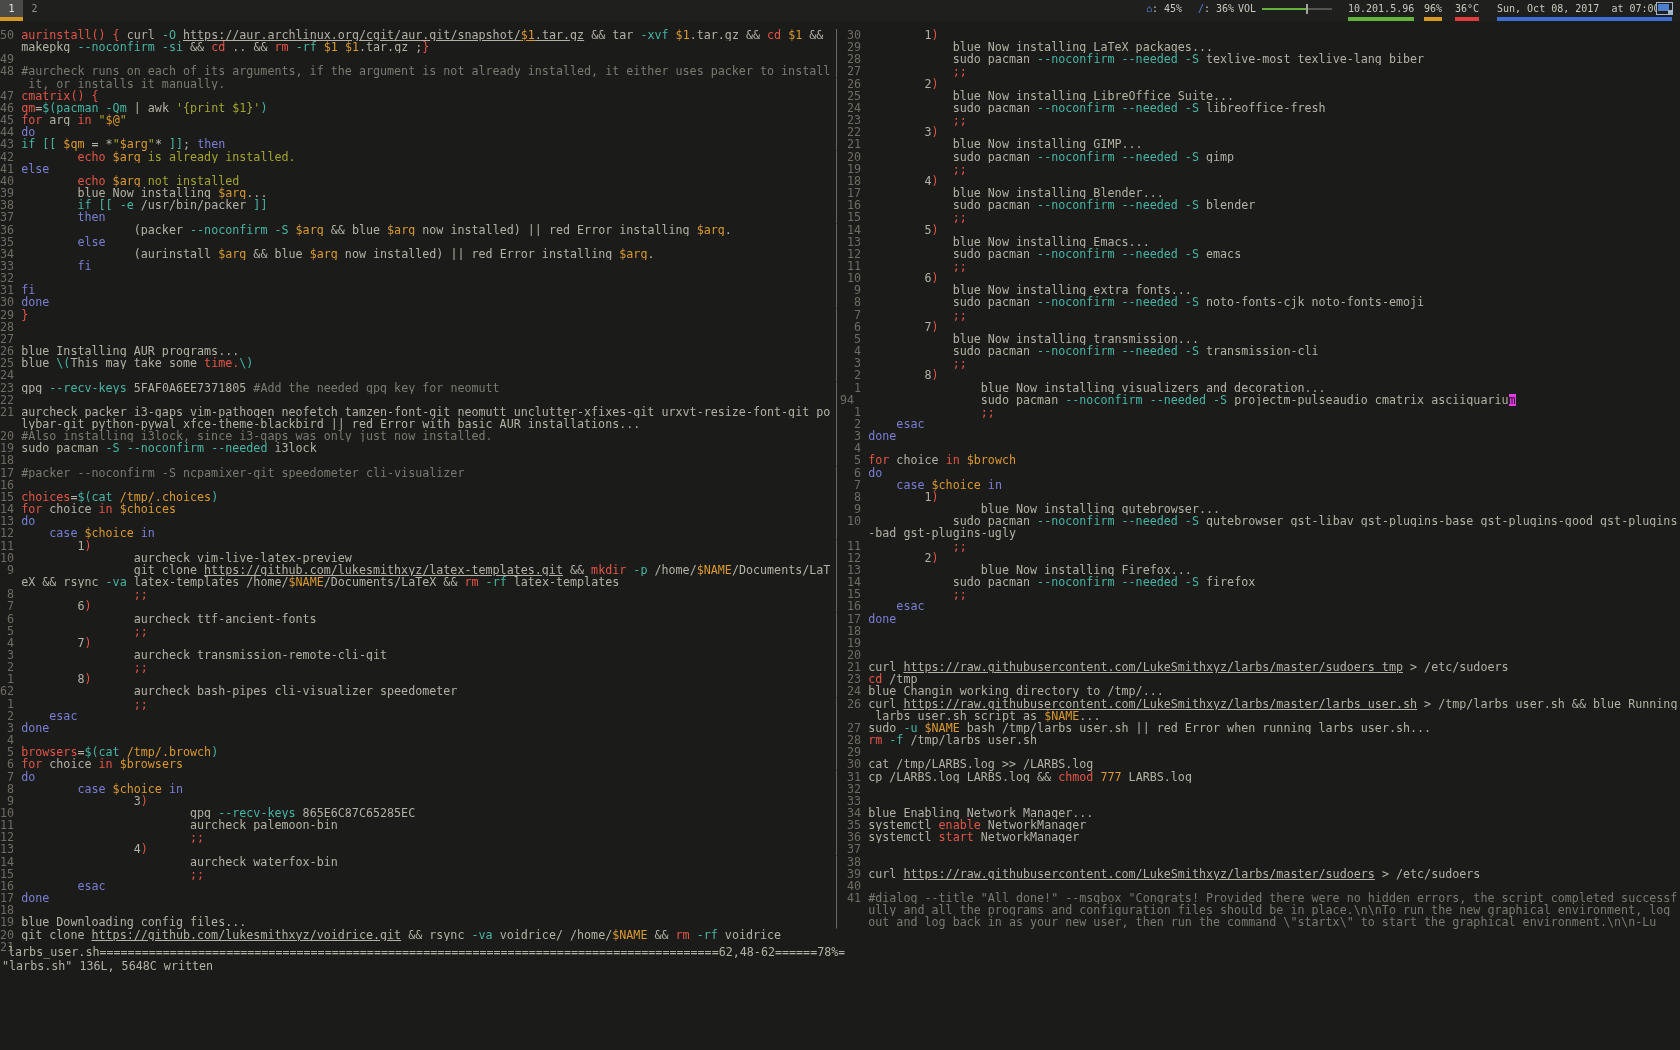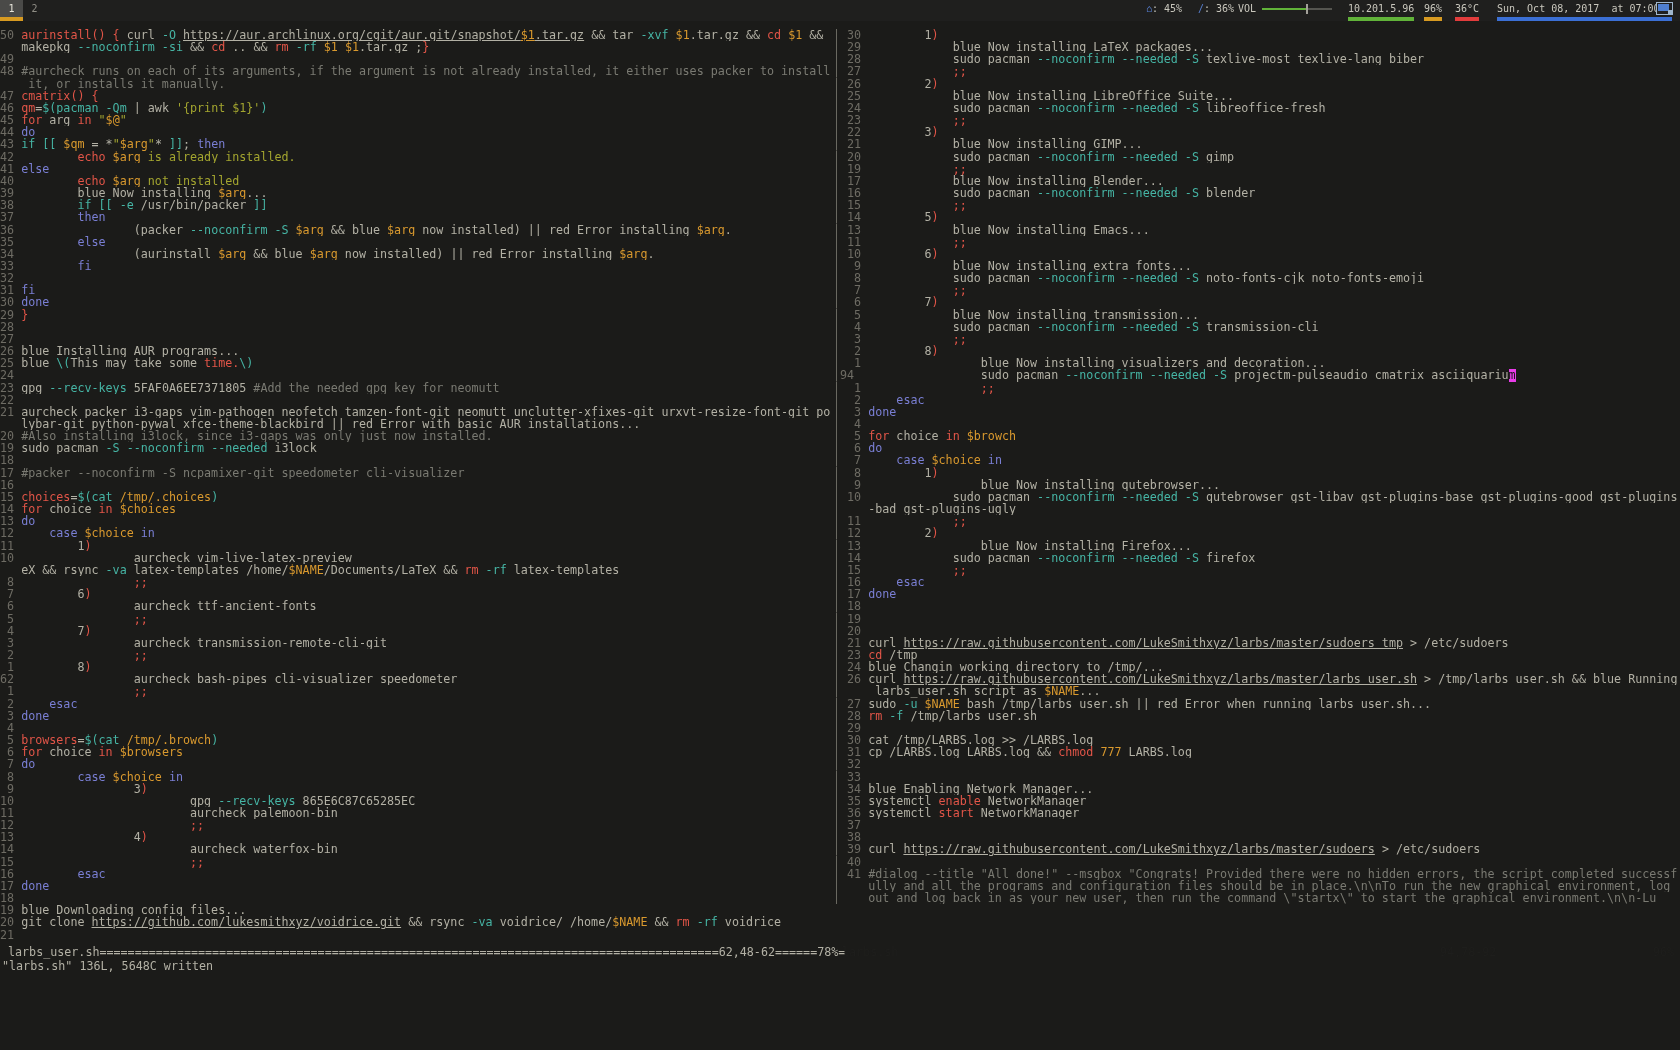--- a/index.html
+++ b/index.html
@@ -121,20 +121,21 @@
         <div class="row"><span class="sg n">19 </span><span class="sg f">sudo pacman </span><span class="sg t">-S --noconfirm --needed </span><span class="sg f">i3lock</span></div>
         <div class="row"><span class="sg n">18 </span></div>
         <div class="row"><span class="sg n">17 </span><span class="sg c">#packer --noconfirm -S ncpamixer-git speedometer cli-visualizer</span></div>
         <div class="row"><span class="sg n">16 </span></div>
         <div class="row"><span class="sg n">15 </span><span class="sg r">choices</span><span class="sg f">=</span><span class="sg t">$(cat </span><span class="sg o">/tmp/.choices</span><span class="sg t">)</span></div>
         <div class="row"><span class="sg n">14 </span><span class="sg r">for </span><span class="sg f">choice </span><span class="sg r">in </span><span class="sg o">$choices</span></div>
         <div class="row"><span class="sg n">13 </span><span class="sg b">do</span></div>
         <div class="row"><span class="sg n">12 </span><span class="sg f">    </span><span class="sg b">case </span><span class="sg o">$choice </span><span class="sg b">in</span></div>
         <div class="row"><span class="sg n">11 </span><span class="sg f">        1</span><span class="sg r">)</span></div>
         <div class="row"><span class="sg n">10 </span><span class="sg f">                aurcheck vim-live-latex-preview</span></div>
+        <div class="row"><span class="sg n"> 9 </span><span class="sg f">                git clone </span><span class="sg u">https://github.com/lukesmithxyz/latex-templates.git</span><span class="sg f"> &amp;&amp; </span><span class="sg r">mkdir </span><span class="sg t">-p </span><span class="sg f">/home/</span><span class="sg o">$NAME</span><span class="sg f">/Documents/LaT</span></div>
         <div class="row"><span class="sg n">   </span><span class="sg f">eX &amp;&amp; rsync </span><span class="sg t">-va </span><span class="sg f">latex-templates /home/</span><span class="sg o">$NAME</span><span class="sg f">/Documents/LaTeX &amp;&amp; </span><span class="sg r">rm </span><span class="sg t">-rf </span><span class="sg f">latex-templates</span></div>
         <div class="row"><span class="sg n"> 8 </span><span class="sg f">                </span><span class="sg r">;;</span></div>
         <div class="row"><span class="sg n"> 7 </span><span class="sg f">        6</span><span class="sg r">)</span></div>
         <div class="row"><span class="sg n"> 6 </span><span class="sg f">                aurcheck ttf-ancient-fonts</span></div>
         <div class="row"><span class="sg n"> 5 </span><span class="sg f">                </span><span class="sg r">;;</span></div>
         <div class="row"><span class="sg n"> 4 </span><span class="sg f">        7</span><span class="sg r">)</span></div>
         <div class="row"><span class="sg n"> 3 </span><span class="sg f">                aurcheck transmission-remote-cli-git</span></div>
         <div class="row"><span class="sg n"> 2 </span><span class="sg f">                </span><span class="sg r">;;</span></div>
         <div class="row"><span class="sg n"> 1 </span><span class="sg f">        8</span><span class="sg r">)</span></div>
         <div class="row"><span class="sg n">62 </span><span class="sg f">                aurcheck bash-pipes cli-visualizer speedometer</span></div>
@@ -166,25 +167,27 @@
         <div class="row"><span class="sg s">|</span><span class="sg n"> 28 </span><span class="sg f">            sudo pacman </span><span class="sg t">--noconfirm --needed -S </span><span class="sg f">texlive-most texlive-lang biber</span></div>
         <div class="row"><span class="sg s">|</span><span class="sg n"> 27 </span><span class="sg f">            </span><span class="sg r">;;</span></div>
         <div class="row"><span class="sg s">|</span><span class="sg n"> 26 </span><span class="sg f">        2</span><span class="sg r">)</span></div>
         <div class="row"><span class="sg s">|</span><span class="sg n"> 25 </span><span class="sg f">            blue Now installing LibreOffice Suite...</span></div>
         <div class="row"><span class="sg s">|</span><span class="sg n"> 24 </span><span class="sg f">            sudo pacman </span><span class="sg t">--noconfirm --needed -S </span><span class="sg f">libreoffice-fresh</span></div>
         <div class="row"><span class="sg s">|</span><span class="sg n"> 23 </span><span class="sg f">            </span><span class="sg r">;;</span></div>
         <div class="row"><span class="sg s">|</span><span class="sg n"> 22 </span><span class="sg f">        3</span><span class="sg r">)</span></div>
         <div class="row"><span class="sg s">|</span><span class="sg n"> 21 </span><span class="sg f">            blue Now installing GIMP...</span></div>
         <div class="row"><span class="sg s">|</span><span class="sg n"> 20 </span><span class="sg f">            sudo pacman </span><span class="sg t">--noconfirm --needed -S </span><span class="sg f">gimp</span></div>
         <div class="row"><span class="sg s">|</span><span class="sg n"> 19 </span><span class="sg f">            </span><span class="sg r">;;</span></div>
+        <div class="row"><span class="sg s">|</span><span class="sg n"> 18 </span><span class="sg f">        4</span><span class="sg r">)</span></div>
         <div class="row"><span class="sg s">|</span><span class="sg n"> 17 </span><span class="sg f">            blue Now installing Blender...</span></div>
         <div class="row"><span class="sg s">|</span><span class="sg n"> 16 </span><span class="sg f">            sudo pacman </span><span class="sg t">--noconfirm --needed -S </span><span class="sg f">blender</span></div>
         <div class="row"><span class="sg s">|</span><span class="sg n"> 15 </span><span class="sg f">            </span><span class="sg r">;;</span></div>
         <div class="row"><span class="sg s">|</span><span class="sg n"> 14 </span><span class="sg f">        5</span><span class="sg r">)</span></div>
         <div class="row"><span class="sg s">|</span><span class="sg n"> 13 </span><span class="sg f">            blue Now installing Emacs...</span></div>
+        <div class="row"><span class="sg s">|</span><span class="sg n"> 12 </span><span class="sg f">            sudo pacman </span><span class="sg t">--noconfirm --needed -S </span><span class="sg f">emacs</span></div>
         <div class="row"><span class="sg s">|</span><span class="sg n"> 11 </span><span class="sg f">            </span><span class="sg r">;;</span></div>
         <div class="row"><span class="sg s">|</span><span class="sg n"> 10 </span><span class="sg f">        6</span><span class="sg r">)</span></div>
         <div class="row"><span class="sg s">|</span><span class="sg n">  9 </span><span class="sg f">            blue Now installing extra fonts...</span></div>
         <div class="row"><span class="sg s">|</span><span class="sg n">  8 </span><span class="sg f">            sudo pacman </span><span class="sg t">--noconfirm --needed -S </span><span class="sg f">noto-fonts-cjk noto-fonts-emoji</span></div>
         <div class="row"><span class="sg s">|</span><span class="sg n">  7 </span><span class="sg f">            </span><span class="sg r">;;</span></div>
         <div class="row"><span class="sg s">|</span><span class="sg n">  6 </span><span class="sg f">        7</span><span class="sg r">)</span></div>
         <div class="row"><span class="sg s">|</span><span class="sg n">  5 </span><span class="sg f">            blue Now installing transmission...</span></div>
         <div class="row"><span class="sg s">|</span><span class="sg n">  4 </span><span class="sg f">            sudo pacman </span><span class="sg t">--noconfirm --needed -S </span><span class="sg f">transmission-cli</span></div>
         <div class="row"><span class="sg s">|</span><span class="sg n">  3 </span><span class="sg f">            </span><span class="sg r">;;</span></div>
         <div class="row"><span class="sg s">|</span><span class="sg n">  2 </span><span class="sg f">        8</span><span class="sg r">)</span></div>

